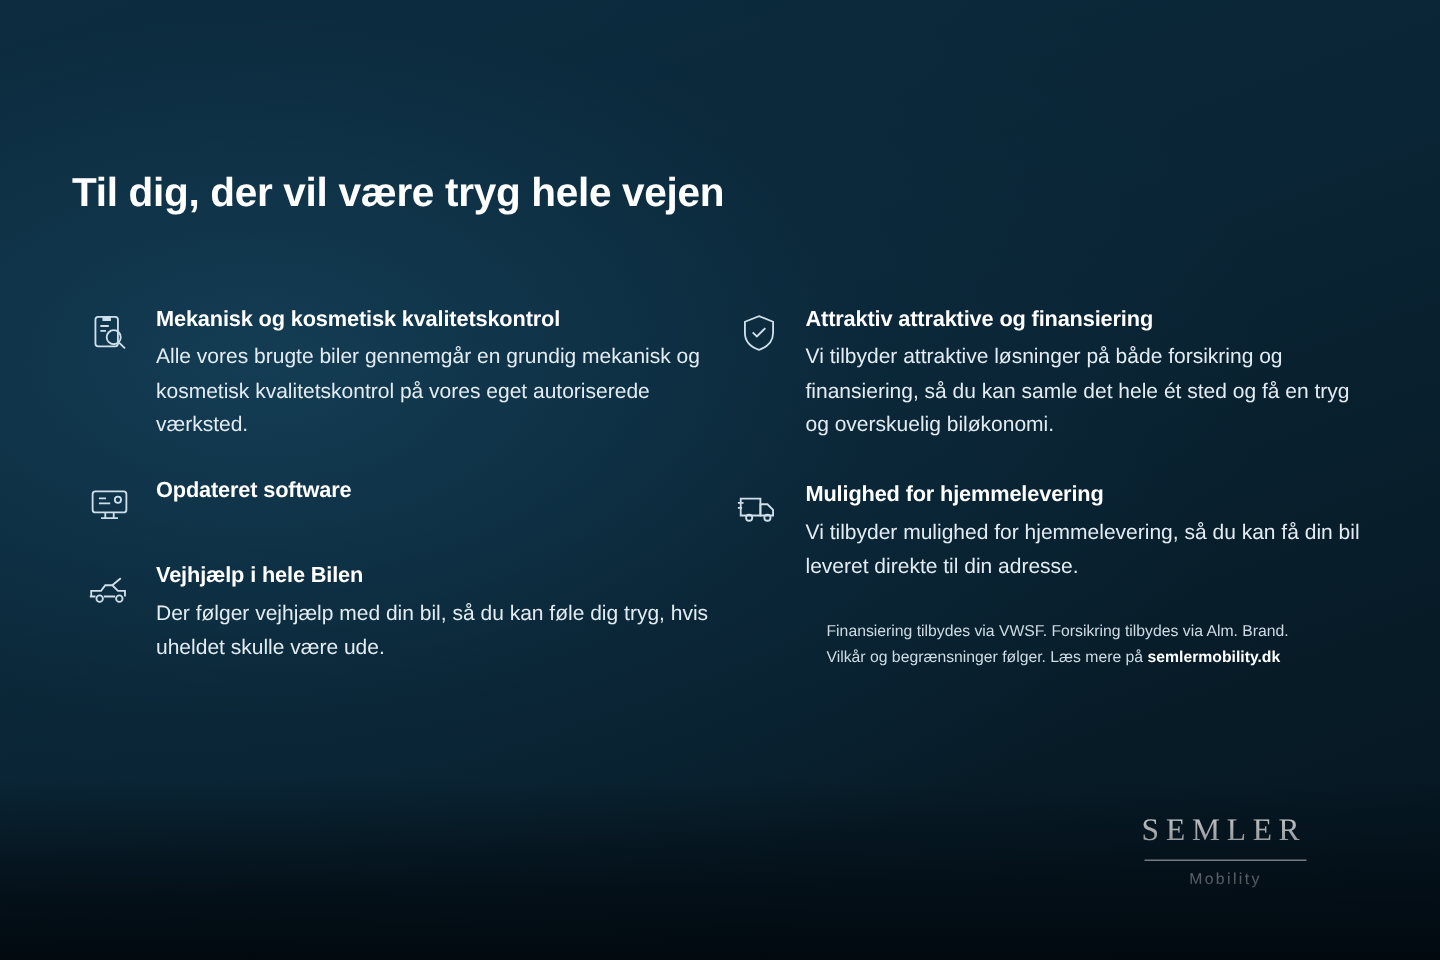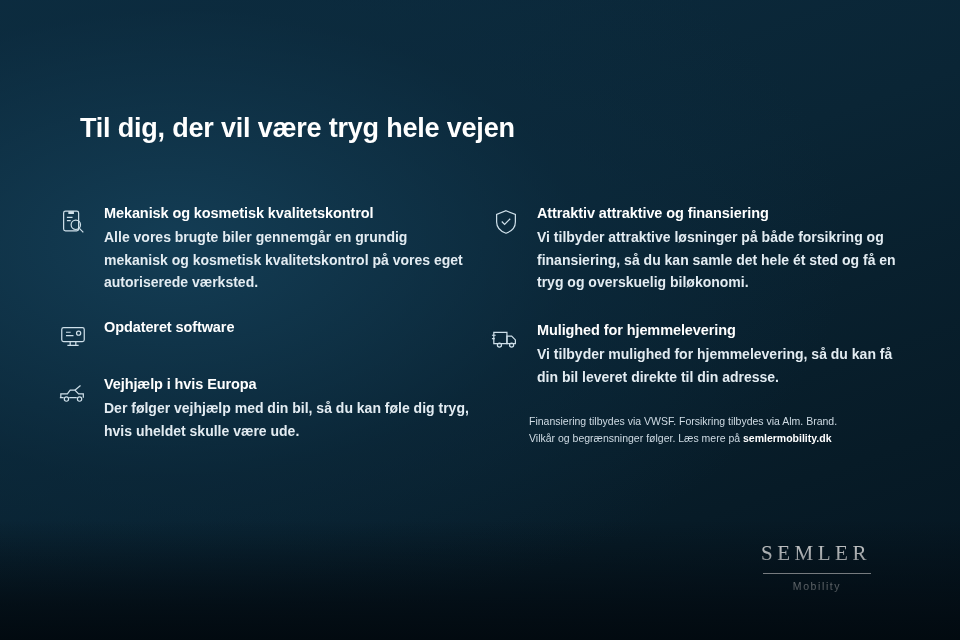--- a/index.html
+++ b/index.html
@@ -32,21 +32,21 @@
     content: "";
     position: absolute;
     left: 0; right: 0; bottom: 0;
     height: 120px;
     background: linear-gradient(to bottom, rgba(4,16,24,0) 0%, rgba(3,12,19,0.85) 70%, rgba(2,10,16,1) 100%);
     pointer-events: none;
   }
 
   .title {
     position: absolute;
-    left: 80px;
+    left: 48px;
     top: 113px;
     font-size: 27px;
     font-weight: bold;
     letter-spacing: -0.2px;
     color: #ffffff;
   }
 
   .columns {
     position: absolute;
     left: 58px;
@@ -89,27 +89,27 @@
     font-weight: bold;
     color: #ffffff;
     margin-bottom: 5px;
     letter-spacing: -0.1px;
   }
 
   .feature p {
     font-size: 14px;
     line-height: 1.62;
     color: #e3ecf2;
-    font-weight: 700;
+    font-weight: 400;
   }
 
   .col-right .feature:nth-child(1) { margin-bottom: 28px; }
 
   .legal {
-    margin-left: 38px;
+    margin-left: 60px;
     margin-top: 8px;
     font-size: 10.5px;
     line-height: 1.55;
     color: #cfdbe4;
   }
 
   .legal b {
     font-weight: bold;
     color: #ffffff;
   }
@@ -188,21 +188,21 @@
         <span class="icon">
           <svg viewBox="0 0 32 32" fill="none" stroke="currentColor" stroke-width="1.3">
             <path d="M2 21h4M12 21h8"></path>
             <path d="M3 21v-4h7l3-4h5l4 4h5v4"></path>
             <path d="M18 13l6-5"></path>
             <circle cx="9" cy="22.5" r="2.3"></circle>
             <circle cx="23" cy="22.5" r="2.3"></circle>
           </svg>
         </span>
         <div class="body">
-          <h3>Vejhjælp i hvis Europa</h3>
+          <h3>Vejhjælp i hele Bilen</h3>
           <p>Der følger vejhjælp med din bil, så du kan føle dig tryg, hvis uheldet skulle være ude.</p>
         </div>
       </div>
 
     </div>
 
     <div class="col col-right">
 
       <div class="feature">
         <span class="icon">

